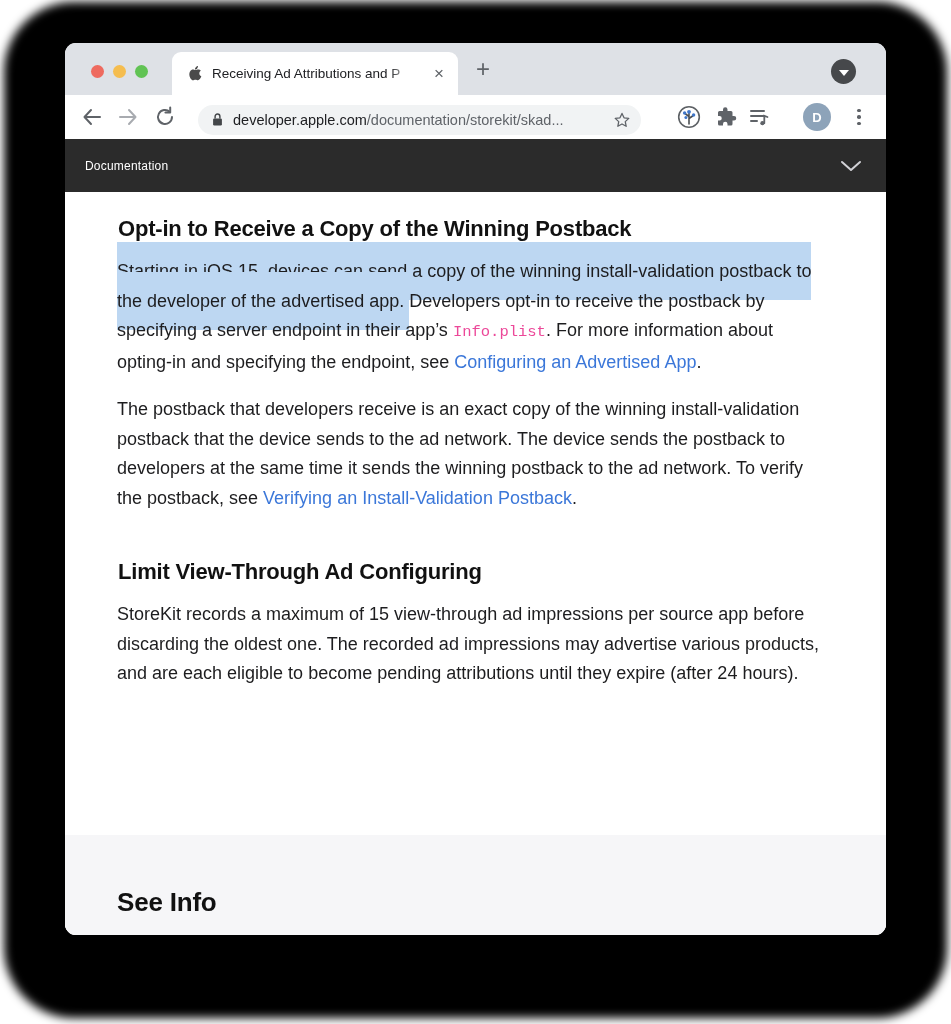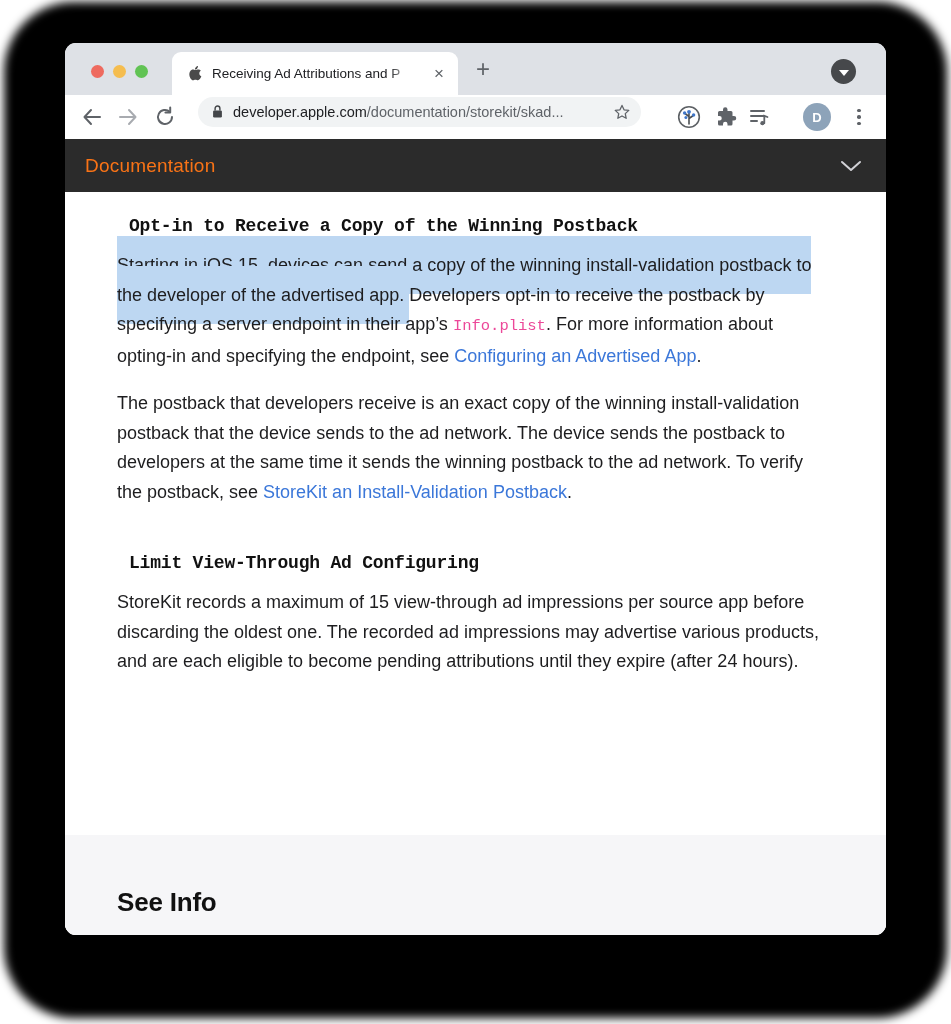--- a/index.html
+++ b/index.html
@@ -29,47 +29,47 @@
           font-size:24px;font-weight:400;color:#5f6368;line-height:1;}
   .tabsearch{position:absolute;right:30px;top:16px;width:25px;height:25px;border-radius:50%;
              background:#46484b;display:flex;align-items:center;justify-content:center;}
   .tabsearch .tri{width:0;height:0;border-left:5px solid transparent;
                   border-right:5px solid transparent;border-top:6px solid #fff;margin-top:2px;}
 
   
   .toolbar{position:relative;height:44px;background:#fff;}
   .navbtn{position:absolute;top:11px;width:22px;height:22px;}
   .btn-back{left:16px;} .btn-fwd{left:52px;} .btn-reload{left:89px;}
-  .omnibox{position:absolute;left:133px;top:2px;width:443px;height:30px;border-radius:15px;
+  .omnibox{position:absolute;left:133px;top:10px;width:443px;height:30px;border-radius:15px;
            background:var(--omnibox-bg,#f1f3f4);display:flex;align-items:center;
            padding:0 10px 0 13px;box-sizing:border-box;}
   .lock-icon{width:13px;height:16px;margin-right:9px;flex:none;}
   .url{font-size:14.5px;white-space:nowrap;overflow:hidden;}
   .url .host{color:#202124;} .url .path{color:#5f6368;}
   .star-icon{width:18px;height:18px;margin-left:auto;flex:none;}
   .toolicon{position:absolute;top:10px;width:24px;height:24px;}
   .ic-tree{left:612px;} .ic-puzzle{left:649px;} .ic-media{left:682px;}
   .avatar{position:absolute;left:738px;top:8px;width:28px;height:28px;border-radius:50%;
           background:var(--avatar-bg,#8da3b9);color:#fff;font-size:13px;font-weight:700;
           display:flex;align-items:center;justify-content:center;}
   .dots{position:absolute;left:789px;top:11px;width:10px;height:22px;display:flex;
         flex-direction:column;align-items:center;justify-content:center;gap:3px;}
   .dots i{width:3.5px;height:3.5px;border-radius:50%;background:#5f6368;}
 
   
   .docbar{height:53px;background:var(--doc-nav-bg,#2b2b2b);display:flex;align-items:center;
           padding:0 24px 0 20px;box-sizing:border-box;}
-  .docbar .label{font-size:19px;color:#f97316;letter-spacing:.2px;}
+  .docbar .label{font-size:12px;color:#ffffff;letter-spacing:.2px;}
   .doc-chevron{margin-left:auto;width:22px;height:12px;}
 
   
   .content{position:relative;height:743px;background:#fff;}
   .article{padding:24px 54px 0 52px;}
-  .section-heading{font-size:18px;font-weight:700;color:#111;margin:0 12px 15px;
-                   letter-spacing:-.2px;font-family:Liberation Mono, monospace;}
+  .section-heading{font-size:22px;font-weight:700;color:#111;margin:0 1px 15px;
+                   letter-spacing:-.2px;}
   .doc-section + .doc-section .section-heading{margin-top:46px;}
   .article p{font-size:18px;line-height:29.5px;color:#1d1d1f;margin:0 0 18px;max-width:712px;}
   .hl{background:var(--selection-highlight,#bdd7f2);padding:19px 0;
       box-decoration-break:clone;-webkit-box-decoration-break:clone;}
   .article code{font-family:"Liberation Mono","DejaVu Sans Mono",monospace;font-size:15.5px;
                 color:#ec4899;}
   .inline-link{color:var(--link,#3b77d9);text-decoration:none;}
 
   .seealso{position:absolute;left:0;right:0;bottom:0;height:100px;
            background:var(--see-also-bg,#f6f6f8);padding:52px 54px 0 52px;box-sizing:border-box;}
@@ -167,21 +167,21 @@
       <svg class="doc-chevron" viewBox="0 0 22 12">
         <polyline points="2,2 11,10 20,2" fill="none" stroke="#d1d1d6" stroke-width="2" stroke-linecap="round" stroke-linejoin="round"></polyline>
       </svg>
     </div>
 
     <div class="content">
       <div class="article" id="article-root">
           <section class="doc-section">
             <h2 class="section-heading">Opt-in to Receive a Copy of the Winning Postback</h2>
             <p><span class="hl">Starting in iOS 15, devices can send a copy of the winning install-validation postback to the developer of the advertised app. </span><span>Developers opt-in to receive the postback by specifying a server endpoint in their app’s </span><code>Info.plist</code><span>. For more information about opting-in and specifying the endpoint, see </span><a class="inline-link" href="#">Configuring an Advertised App</a><span>.</span></p>
-            <p><span>The postback that developers receive is an exact copy of the winning install-validation postback that the device sends to the ad network. The device sends the postback to developers at the same time it sends the winning postback to the ad network. To verify the postback, see </span><a class="inline-link" href="#">StoreKit an Install-Validation Postback</a><span>.</span></p>
+            <p><span>The postback that developers receive is an exact copy of the winning install-validation postback that the device sends to the ad network. The device sends the postback to developers at the same time it sends the winning postback to the ad network. To verify the postback, see </span><a class="inline-link" href="#">Verifying an Install-Validation Postback</a><span>.</span></p>
           </section>
           <section class="doc-section">
             <h2 class="section-heading">Limit View-Through Ad Configuring</h2>
             <p><span>StoreKit records a maximum of 15 view-through ad impressions per source app before discarding the oldest one. The recorded ad impressions may advertise various products, and are each eligible to become pending attributions until they expire (after 24 hours).</span></p>
           </section>
         </div>
 
       <div class="seealso">
         <h2>See Info</h2>
       </div>

